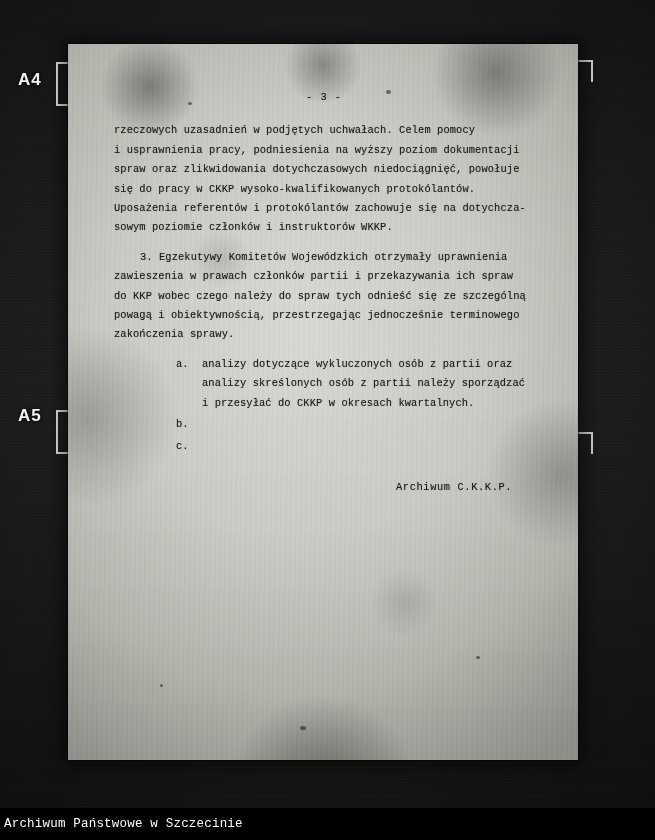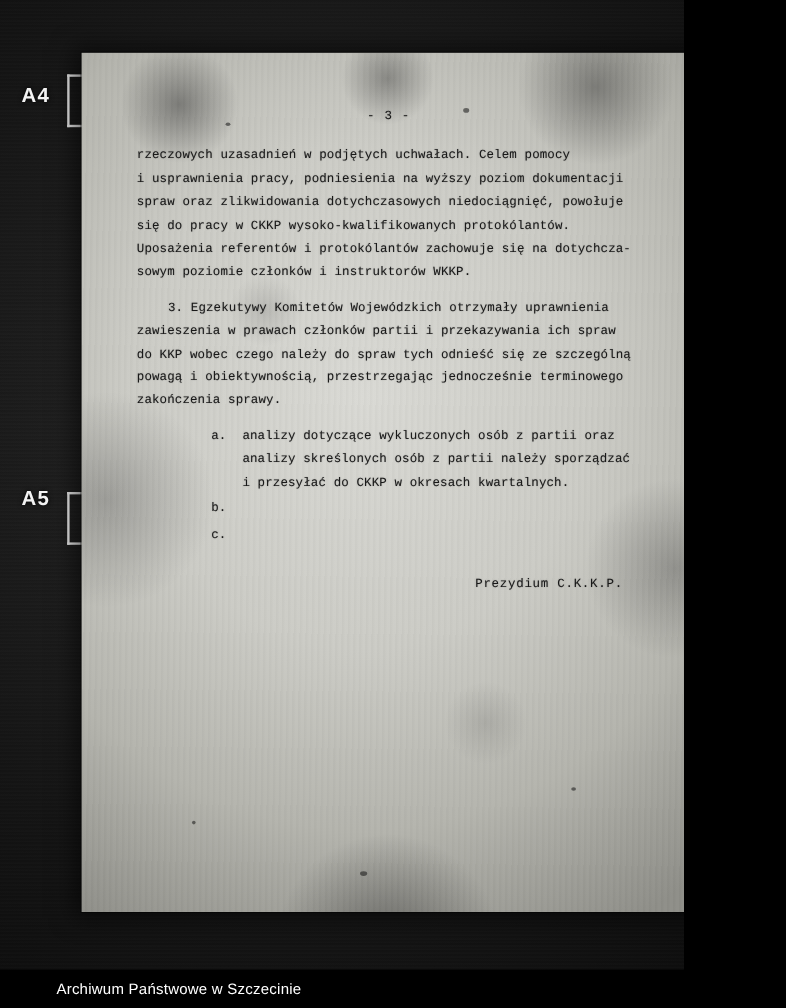--- a/index.html
+++ b/index.html
@@ -9,21 +9,21 @@
   }
   body {
     width: 655px;
     height: 840px;
     overflow: hidden;
     font-family: "Liberation Sans", sans-serif;
   }
 
   #viewer {
     position: relative;
-    width: 570px;
+    width: 655px;
     height: 840px;
     background: #0a0a0a;
     overflow: hidden;
   }
 
   
   #scanbed {
     position: absolute;
     inset: 0;
     background:
@@ -197,25 +197,24 @@
     left: 0;
     bottom: 0;
     width: 655px;
     height: 32px;
     background: #000;
     display: flex;
     align-items: center;
   }
   #caption-text {
     color: #ffffff;
-    font-family: Liberation Sans, sans-serif;
+    font-family: Liberation Mono, monospace;
     font-size: 12.5px;
-    padding-left: 19px;
+    padding-left: 4px;
     letter-spacing: .2px;
-    margin-left: 28px;
   }
 
   
   .speck {
     position: absolute;
     background: rgba(20,20,20,0.55);
     border-radius: 50%;
     z-index: 4;
     pointer-events: none;
   }
@@ -280,21 +279,21 @@
 i przesyłać do CKKP w okresach kwartalnych.</span>
         </li>
         <li>
           <span class="marker">b.</span>
         </li>
         <li>
           <span class="marker">c.</span>
         </li>
       </ul>
 
-      <div id="signature">Prezydium C.K.K.P.</div>
+      <div id="signature">Archiwum C.K.K.P.</div>
 
     </div>
   </div>
 
   <div id="caption-bar">
     <span id="caption-text">Archiwum Państwowe w Szczecinie</span>
   </div>
 
 </div>
 

